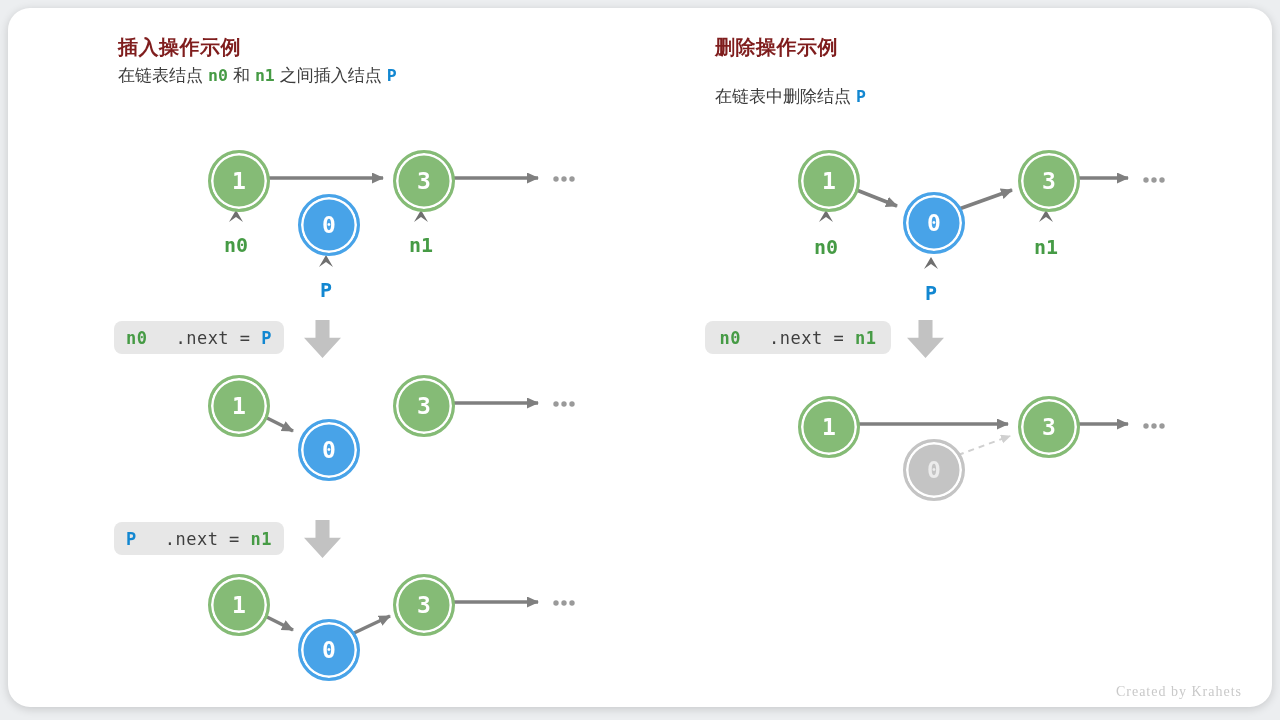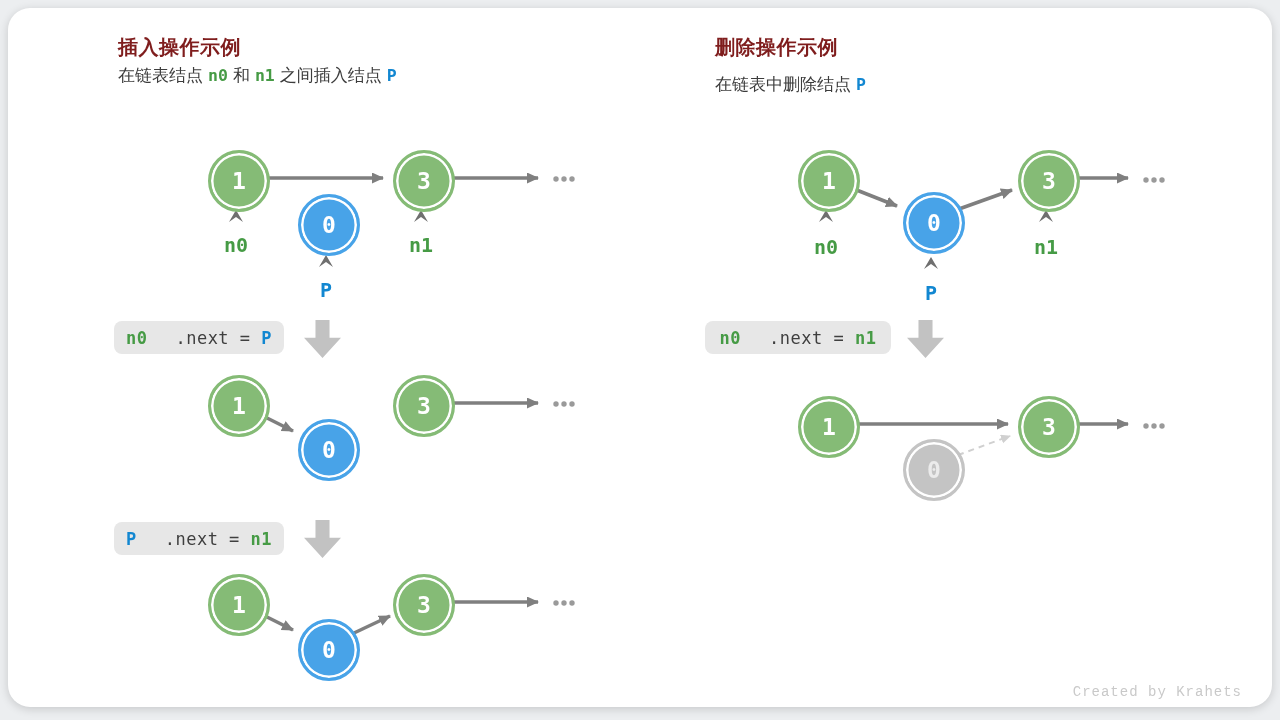--- a/index.html
+++ b/index.html
@@ -54,21 +54,21 @@
     font-size:17px;letter-spacing:0.5px;white-space:pre;
   }
   .code-box .lhs,.code-box .rhs{font-weight:700;}
   .code-box .op{color:#3f3f3f;padding-left:28px;}
   .block-arrow-down{
     position:absolute;width:37px;height:38px;background:#c2c2c2;z-index:2;
     clip-path:polygon(31% 0%, 69% 0%, 69% 47%, 100% 47%, 50% 100%, 0% 47%, 31% 47%);
   }
   .watermark{
     position:absolute;right:38px;bottom:20px;z-index:2;
-    font-family:Liberation Mono, monospace;
+    font-family:Liberation Serif, serif;
     font-size:14px;color:#c9c9c9;letter-spacing:1px;
   }
 </style>
 </head>
 <body>
 
 <div class="card"></div>
 
 <svg class="arrow-layer" width="1280" height="720" viewBox="0 0 1280 720">
   <defs>
@@ -166,21 +166,21 @@
     <span class="node-val">1</span>
   </div>
 <div class="node node-blue" style="left:298px;top:619px">
     <span class="node-val">0</span>
   </div>
 <div class="node node-green" style="left:393px;top:574px">
     <span class="node-val">3</span>
   </div>
 
 <div class="abs col-title" style="left:715px;top:34px">删除操作示例</div>
-<div class="abs col-subtitle" style="left:715px;top:73px">
+<div class="abs col-subtitle" style="left:715px;top:85px">
   <span>在链表中删除结点</span><span class="code-token tok-blue">P</span>
 </div>
 
 <div class="node node-green" style="left:798px;top:150px">
     <span class="node-val">1</span>
   </div>
 <div class="node node-blue" style="left:903px;top:192px">
     <span class="node-val">0</span>
   </div>
 <div class="node node-green" style="left:1018px;top:150px">

